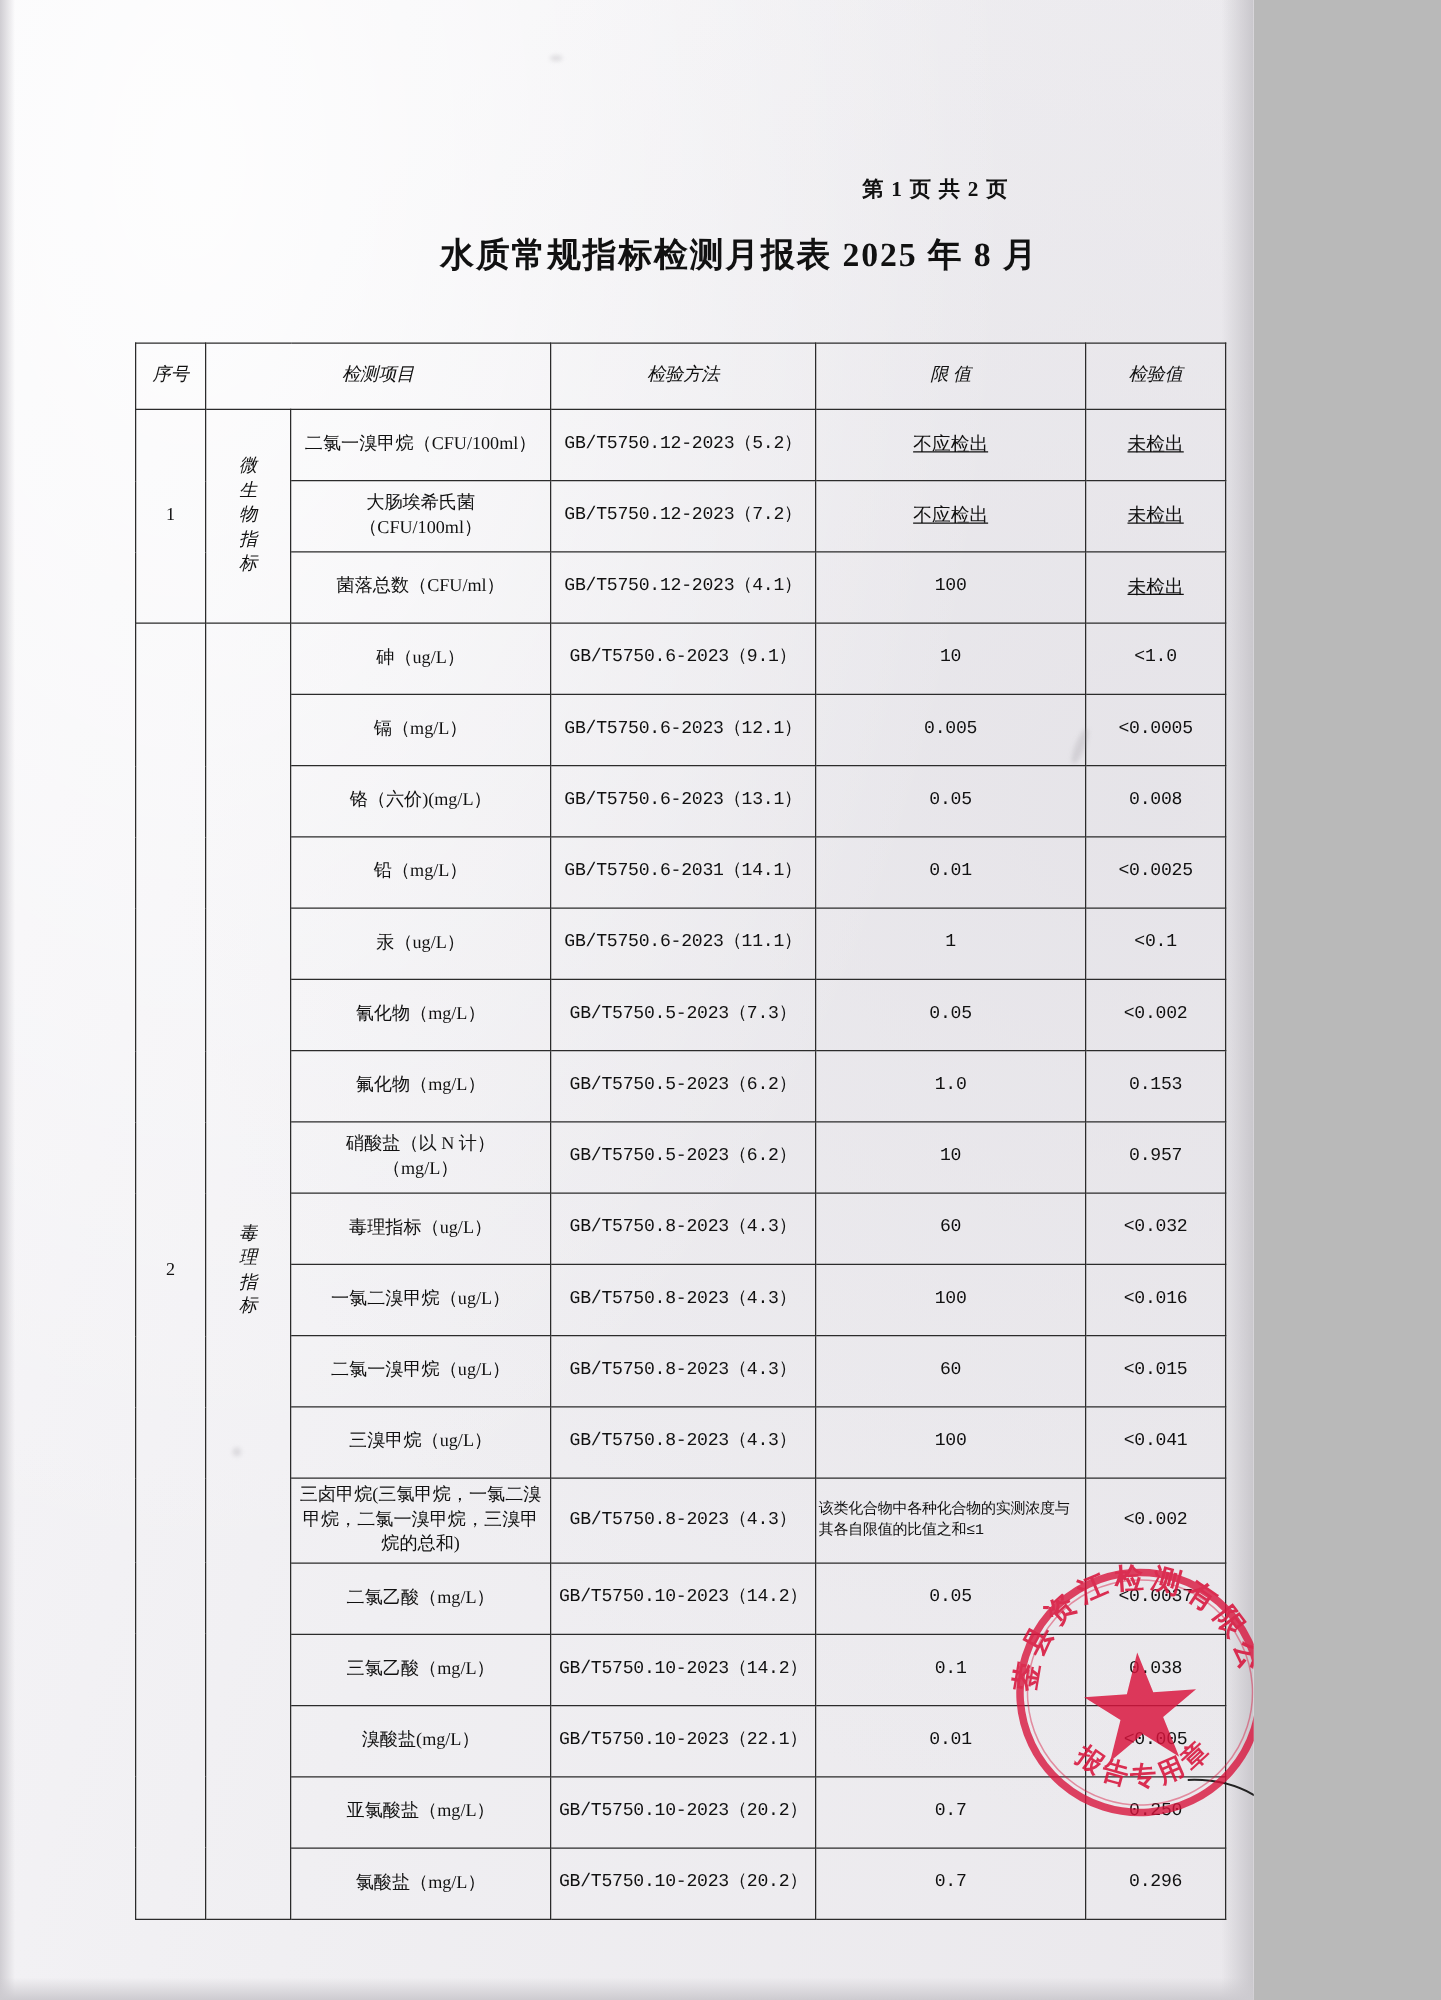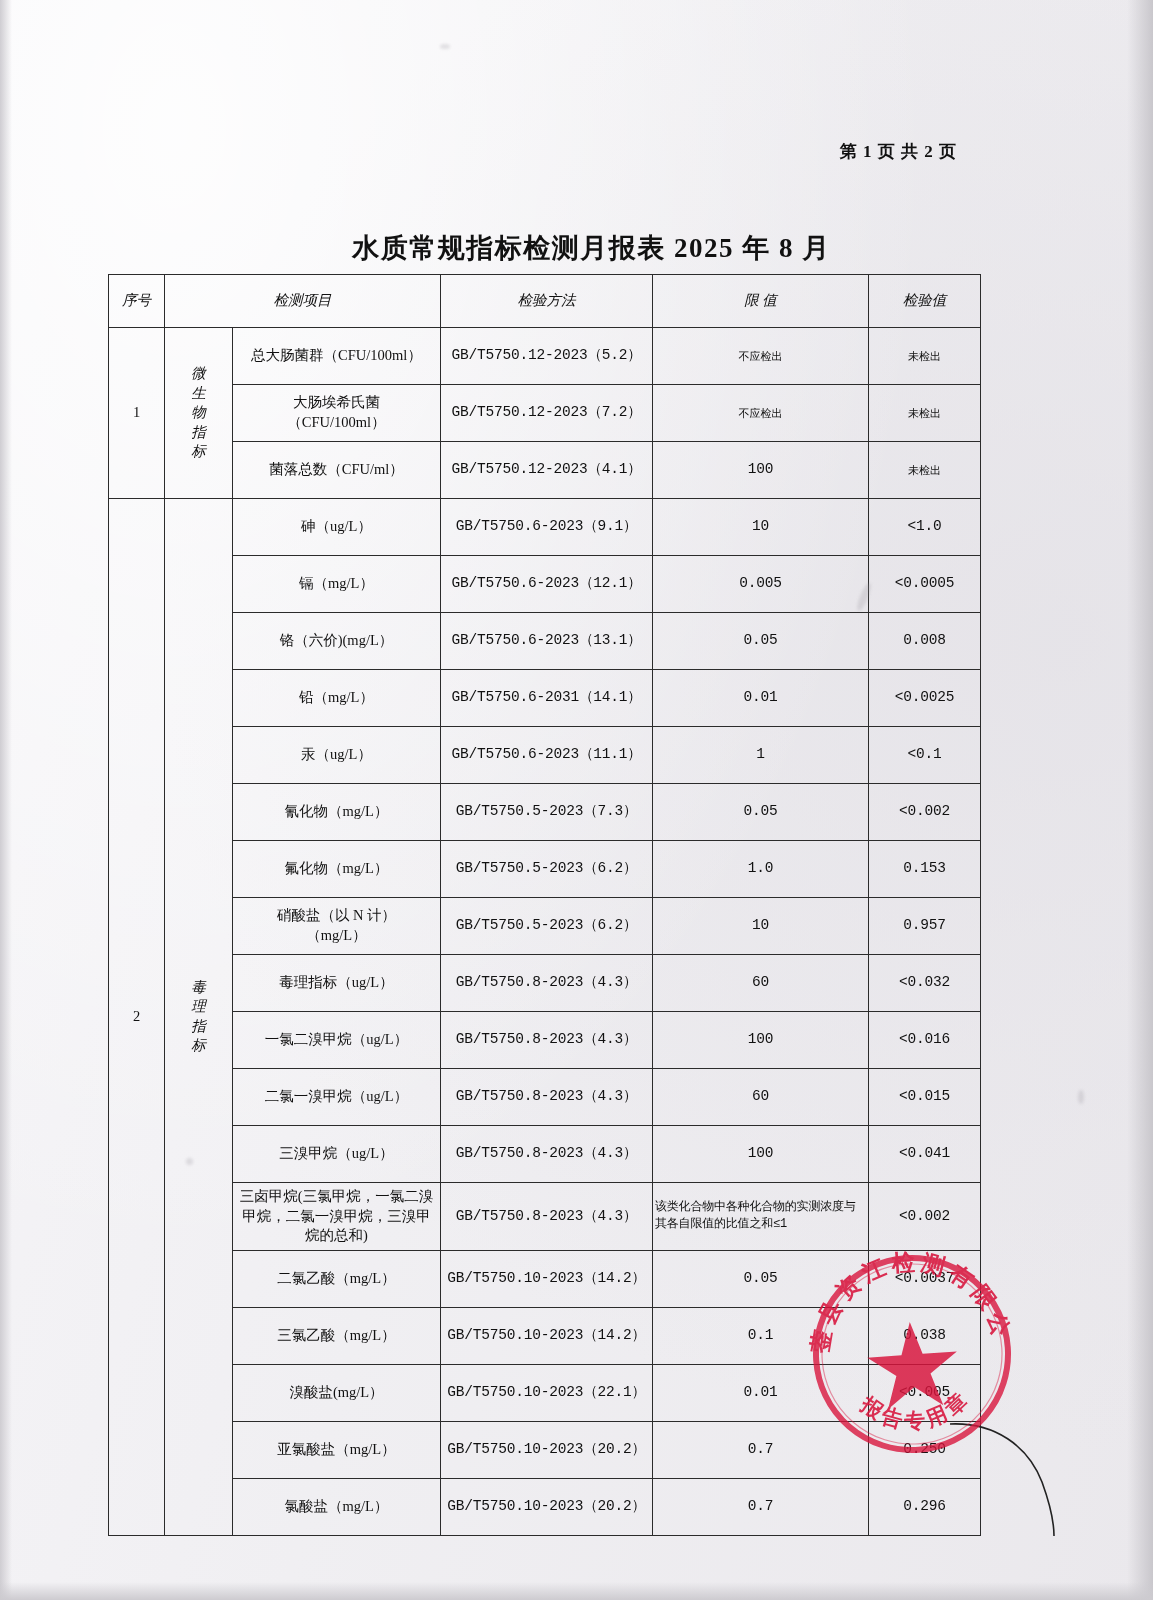--- a/index.html
+++ b/index.html
@@ -2,21 +2,21 @@
 <html><head>
 <meta charset="utf-8">
 <style>
   html, body {
     margin: 0;
     padding: 0;
     background: #b9b9b9;
   }
   #page {
     position: relative;
-    width: 1153px;
+    width: 1003px;
     height: 1600px;
     background: #f4f2f3;
     overflow: hidden;
     font-family: "Liberation Serif", serif;
     color: #111;
   }
   
   #page::before {
     content: "";
     position: absolute;
@@ -68,21 +68,20 @@
     position: absolute;
     top: 186px;
     left: 0;
     width: 1153px;
     text-align: center;
     font-size: 27px;
     font-weight: bold;
     letter-spacing: 1.5px;
     padding-left: 30px;
     box-sizing: border-box;
-    margin-top: 44px;
   }
 
   table.report {
     position: absolute;
     top: 274px;
     left: 108px;
     width: 872px;
     border-collapse: collapse;
     table-layout: fixed;
     background: transparent;
@@ -111,22 +110,23 @@
   td.item {
     font-size: 15px;
   }
   td.method, td.limit, td.result {
     font-family: "Liberation Mono", monospace;
     font-size: 13.5px;
     letter-spacing: -0.2px;
   }
   td.limit.cn, td.result.cn {
     font-family: "Liberation Serif", serif;
-    font-size: 11px;
+    font-size: 15px;
     letter-spacing: 0;
+    text-decoration: underline;
   }
   td.limit.longtext {
     font-family: Liberation Mono, monospace;
     font-size: 12px;
     text-align: left;
     padding: 4px 2px;
     line-height: 1.45;
     letter-spacing: -0.2px;
   }
   td.tall {
@@ -212,21 +212,21 @@
           <th class="hdr" colspan="2">检测项目</th>
           <th class="hdr">检验方法</th>
           <th class="hdr">限 值</th>
           <th class="hdr">检验值</th>
         </tr>
       </thead>
       <tbody id="table-body">
           <tr>
             <td class="idx" rowspan="3">1</td>
             <td class="grp" rowspan="3"><span class="v">微生物指标</span></td>
-            <td class="item row">总大肠菌群（CFU/100ml）</td>
+            <td class="item row">二氯一溴甲烷（CFU/100ml）</td>
             <td class="method row">GB/T5750.12-2023（5.2）</td>
             <td class="limit row cn">不应检出</td>
             <td class="result row cn">未检出</td>
           </tr>
           <tr>
             <td class="item row tall item2">大肠埃希氏菌<br>（CFU/100ml）</td>
             <td class="method row">GB/T5750.12-2023（7.2）</td>
             <td class="limit row cn">不应检出</td>
             <td class="result row cn">未检出</td>
           </tr>

